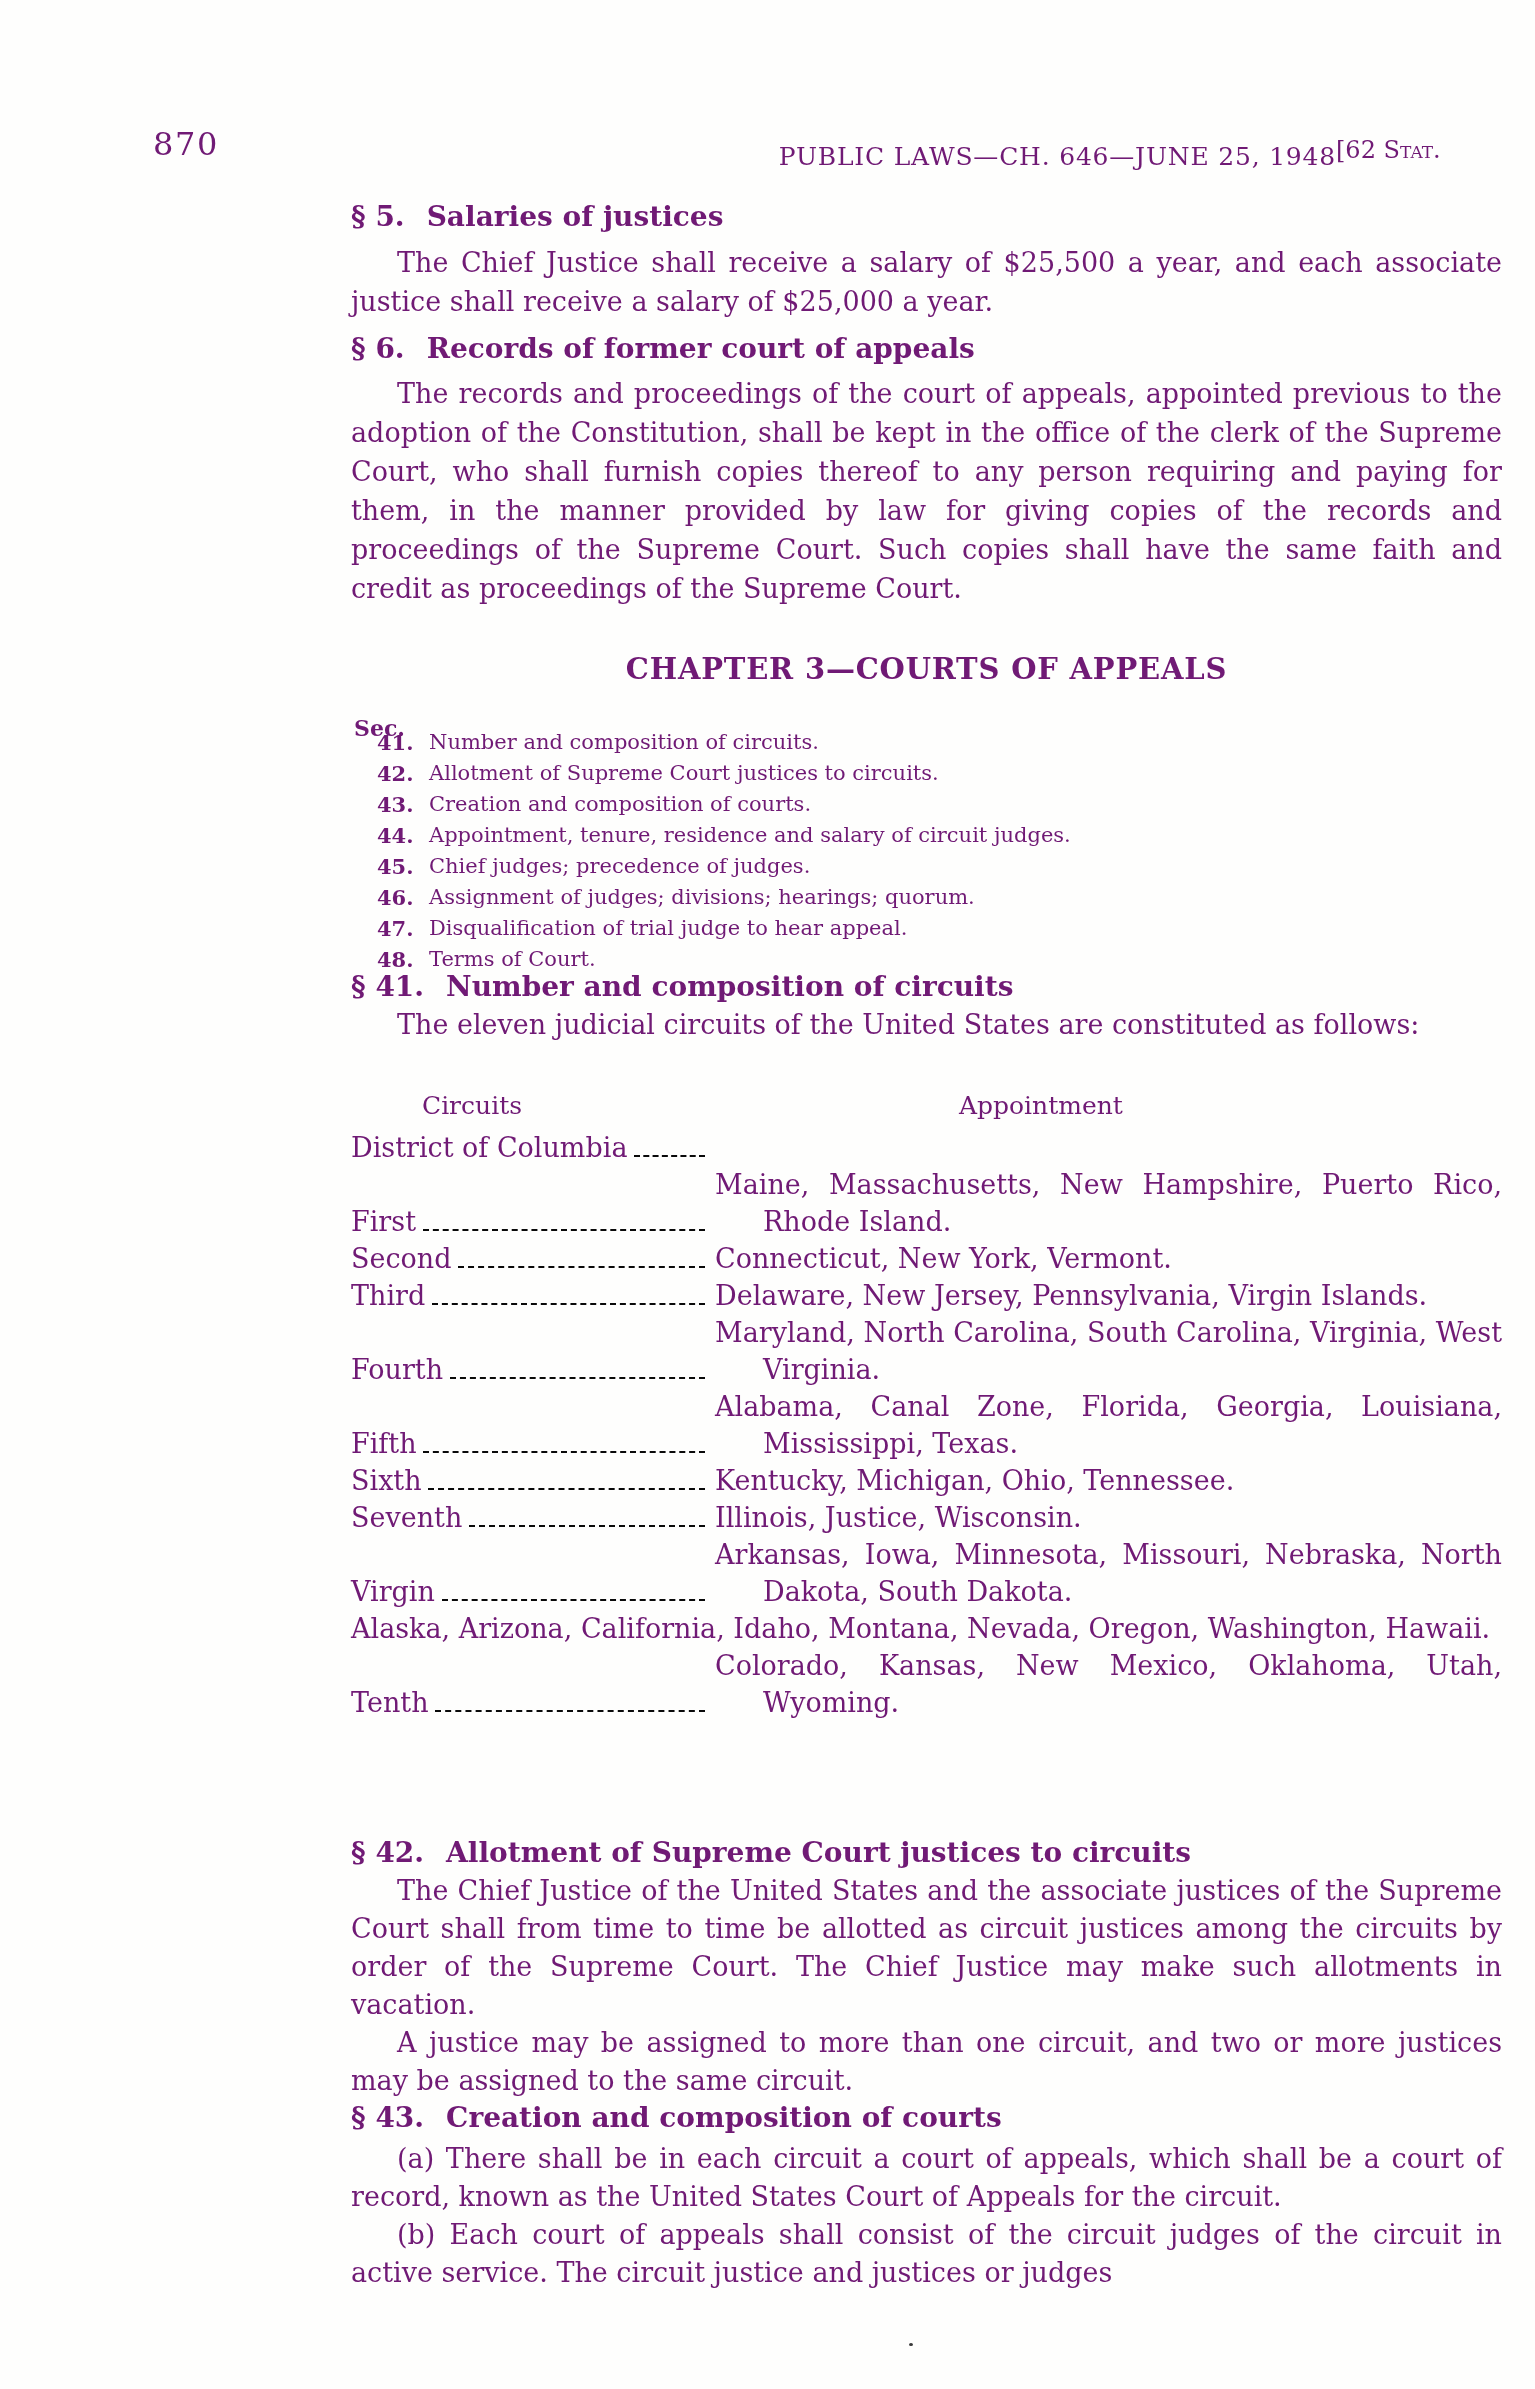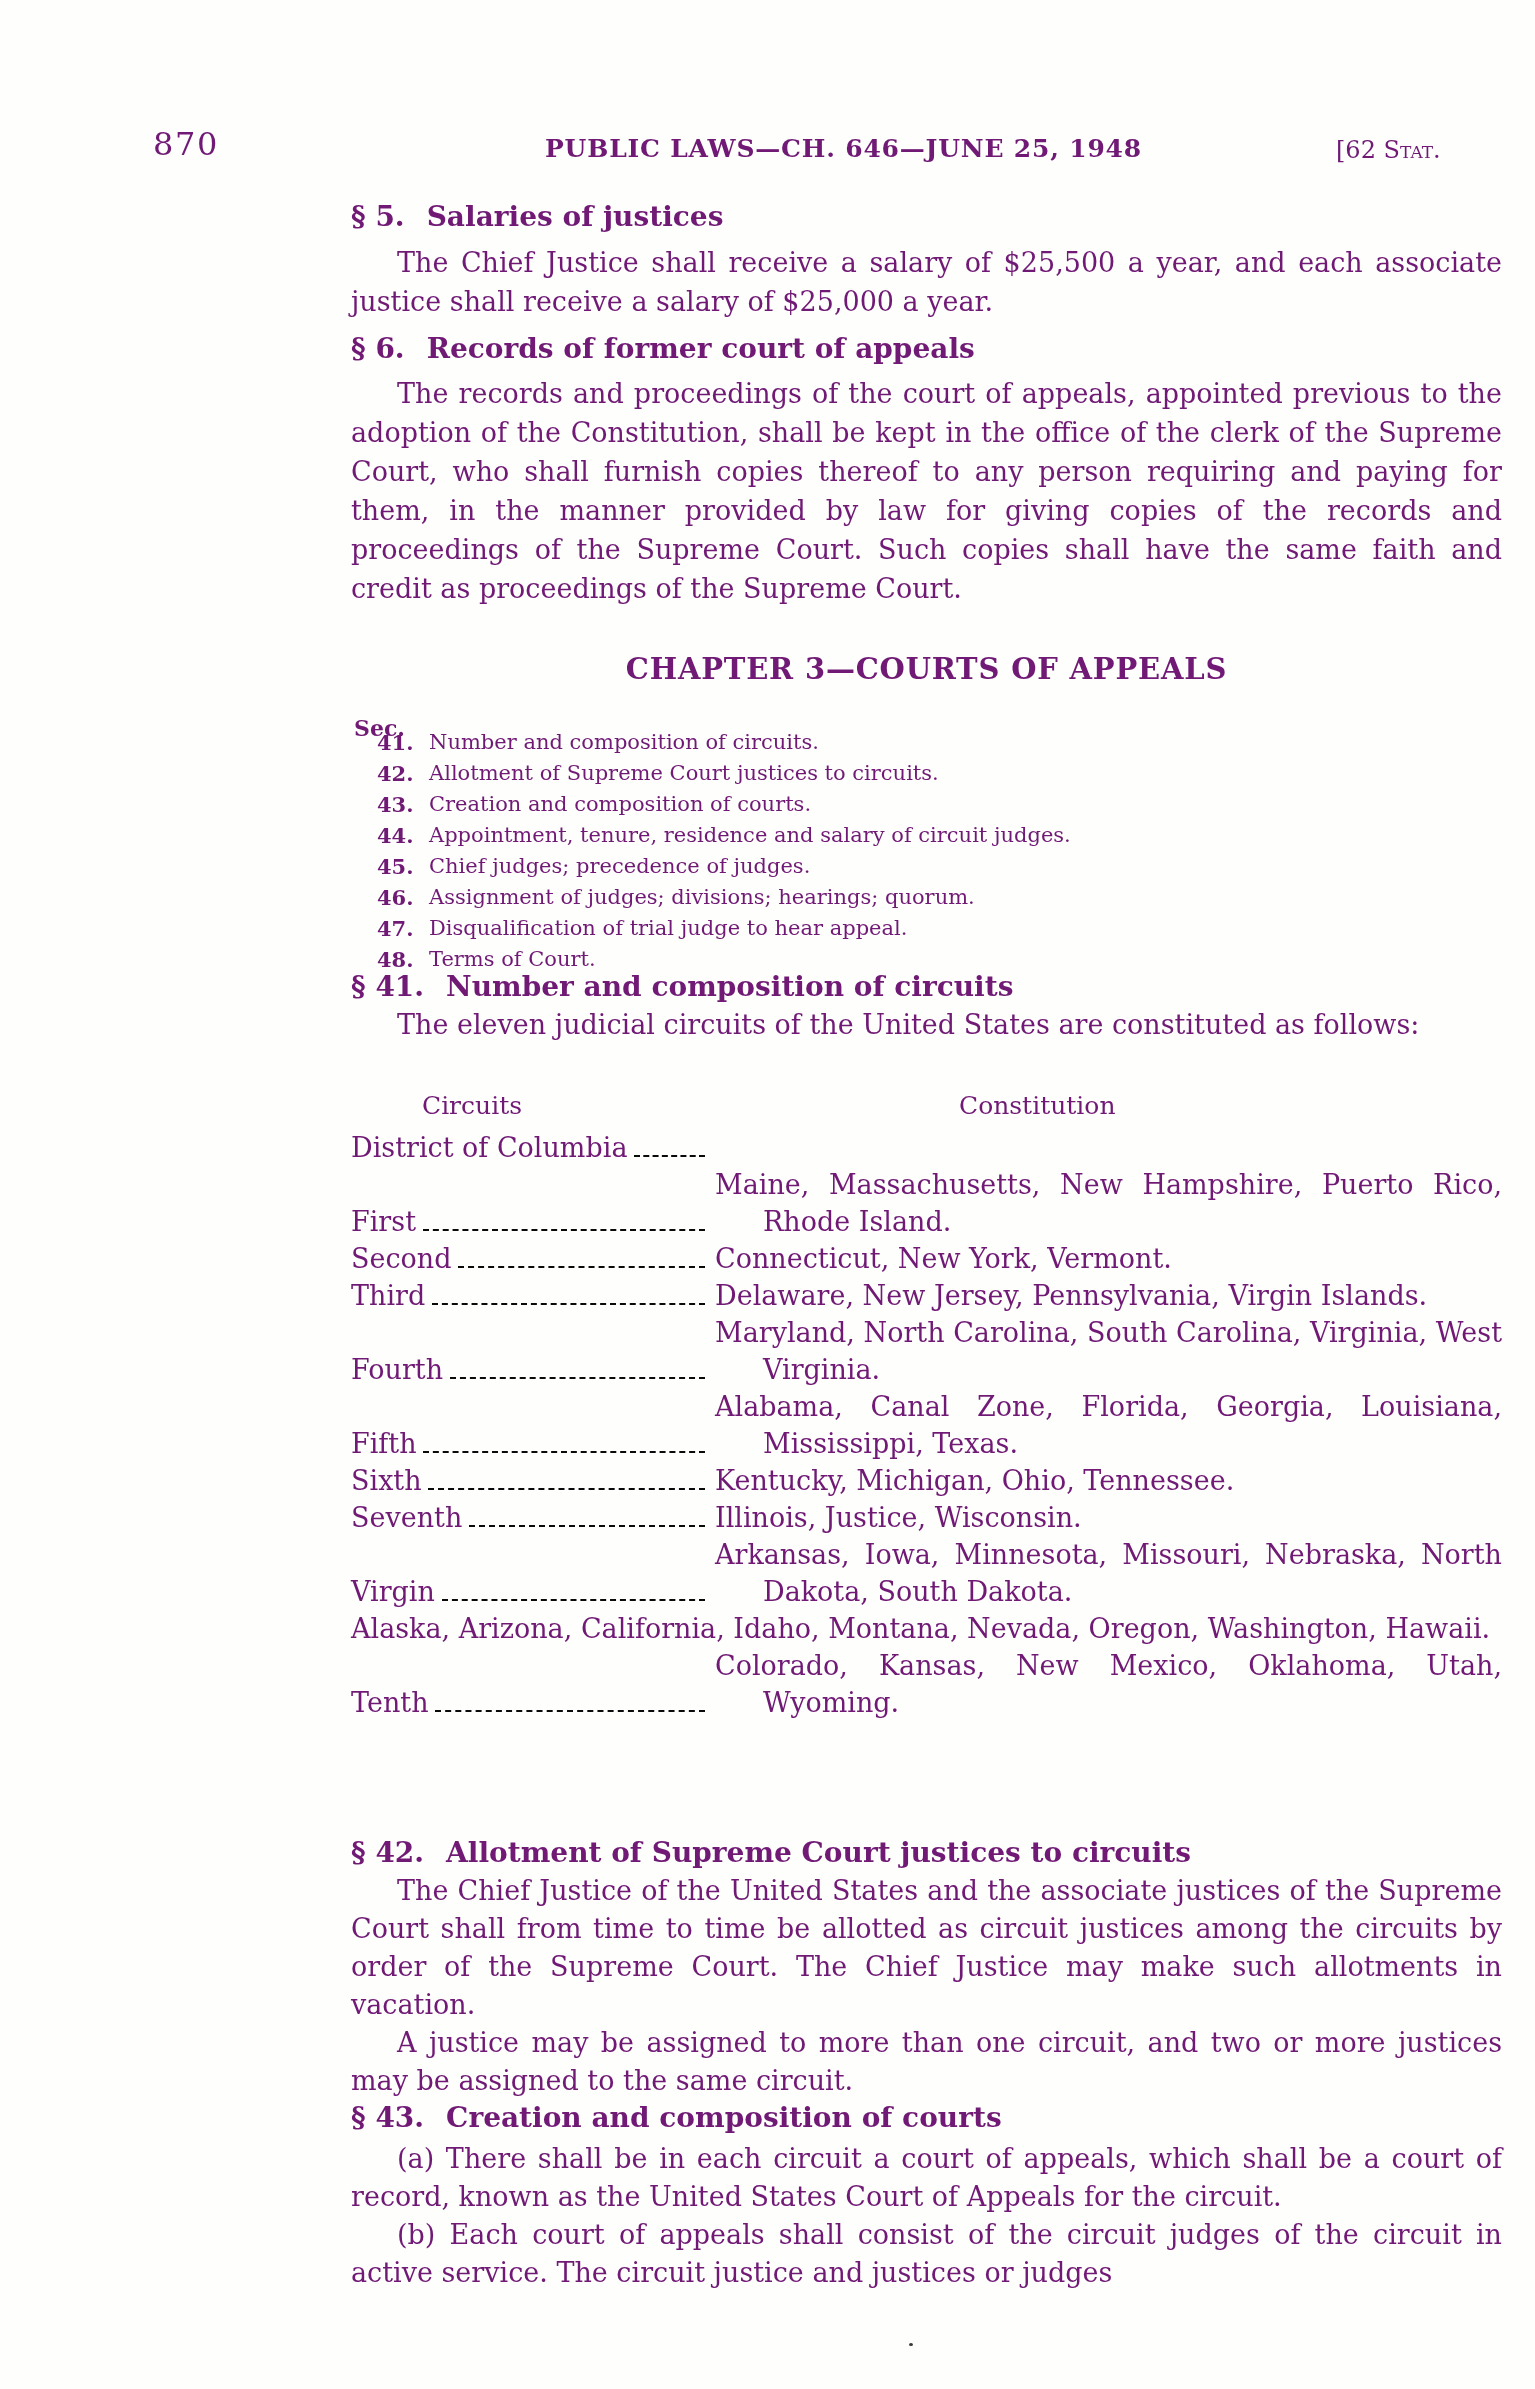--- a/index.html
+++ b/index.html
@@ -6,22 +6,22 @@
   .page {
     position:relative;
     width:1536px; height:2389px;
     background:#fefefd;
     color:#701a75;
     font-family:"DejaVu Serif", serif;
     overflow:hidden;
   }
   
   .pageno   { position:absolute; left:153px; top:125px; font-size:32px; letter-spacing:1.7px; }
-  .runhead  { position:absolute; left:351px; top:134px; width:985px; text-align:center;
-              font-size:25px; font-weight:bold; letter-spacing:0.8px; }
+  .runhead  { position:absolute; left:351px; top:142px; width:985px; text-align:right;
+              font-size:25px; font-weight:normal; letter-spacing:0.8px; }
   .statref  { position:absolute; left:1336px; top:136px; font-size:24px; font-variant:small-caps; }
 
   
   .col { position:absolute; left:351px; width:1151px; }
 
   
   .sec-heading { font-size:28px; font-weight:bold; white-space:nowrap; }
   .sec-heading .num { margin-right:22px; }
 
   
@@ -112,21 +112,21 @@
   </div>
 
   <div class="col sec-heading" style="top:970px">
     <span class="num">§ 41.</span><span class="ttl">Number and composition of circuits</span>
   </div>
   <div class="col body-block" style="top:1005px">
     <p>The eleven judicial circuits of the United States are constituted as follows:</p>
   </div>
 
   <div class="colhead" style="left:422px;  top:1091px">Circuits</div>
-  <div class="colhead" style="left:959px; top:1091px">Constitution</div>
+  <div class="colhead" style="left:959px; top:1091px">Appointment</div>
 
   <div class="ctable">
     <div class="trow">
       <div class="tcirc">
           <span class="cname">District of Columbia</span>
           <span class="leader"></span>
         </div>
     </div>
     <div class="trow">
       <div class="tcirc">

